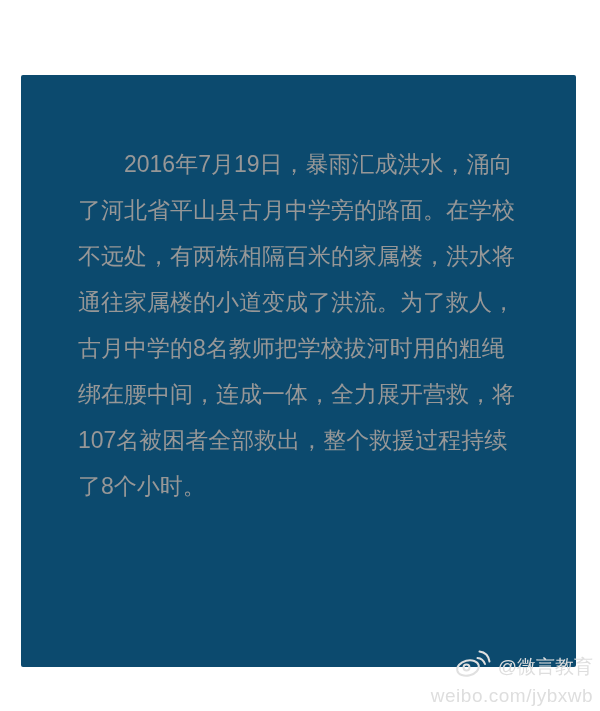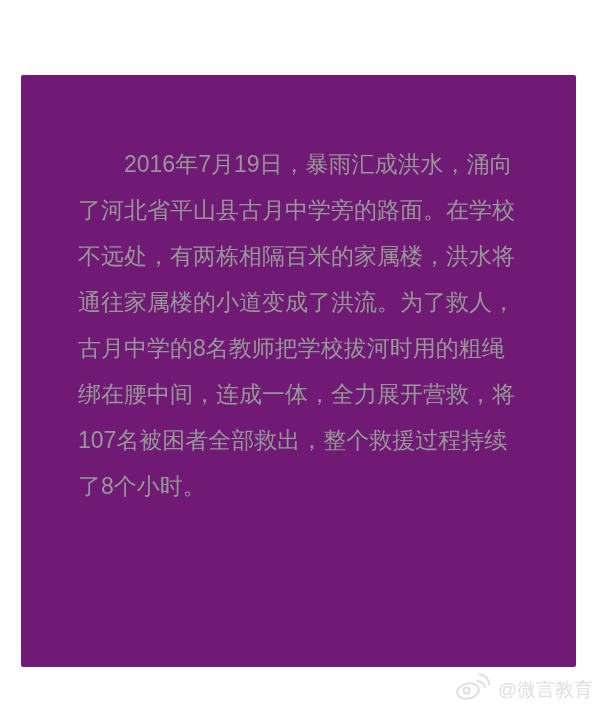--- a/index.html
+++ b/index.html
@@ -14,21 +14,21 @@
     background: #ffffff;
     overflow: hidden;
     font-family: "Liberation Sans", "DejaVu Sans", sans-serif;
   }
   .panel {
     position: absolute;
     left: 21px;
     top: 75px;
     width: 555px;
     height: 592px;
-    background: #701a75;
+    background: #0c4a6e;
     border-radius: 2px;
     box-sizing: border-box;
     padding: 66px 55px 0 57px;
     overflow: hidden;
   }
   .para {
     margin: 0;
     font-size: 23px;
     line-height: 46px;
     color: #979797;
@@ -89,15 +89,16 @@
           <g stroke="#e0e0e0" stroke-width="2" fill="none" stroke-linecap="round">
             <ellipse cx="13" cy="19" rx="11" ry="7.5" transform="rotate(-14 13 19)"></ellipse>
             <circle cx="11.5" cy="18.5" r="3"></circle>
             <path d="M22.5 9 q5.5 0.5 7.5 6"></path>
             <path d="M24.5 2.5 q8.5 1 10 10"></path>
           </g>
         </svg>
       </span>
       <span>@微言教育</span>
     </div>
+    <div class="wm-line2">weibo.com/jybxwb</div>
   </div>
 
 </div>
 
 </body></html>

